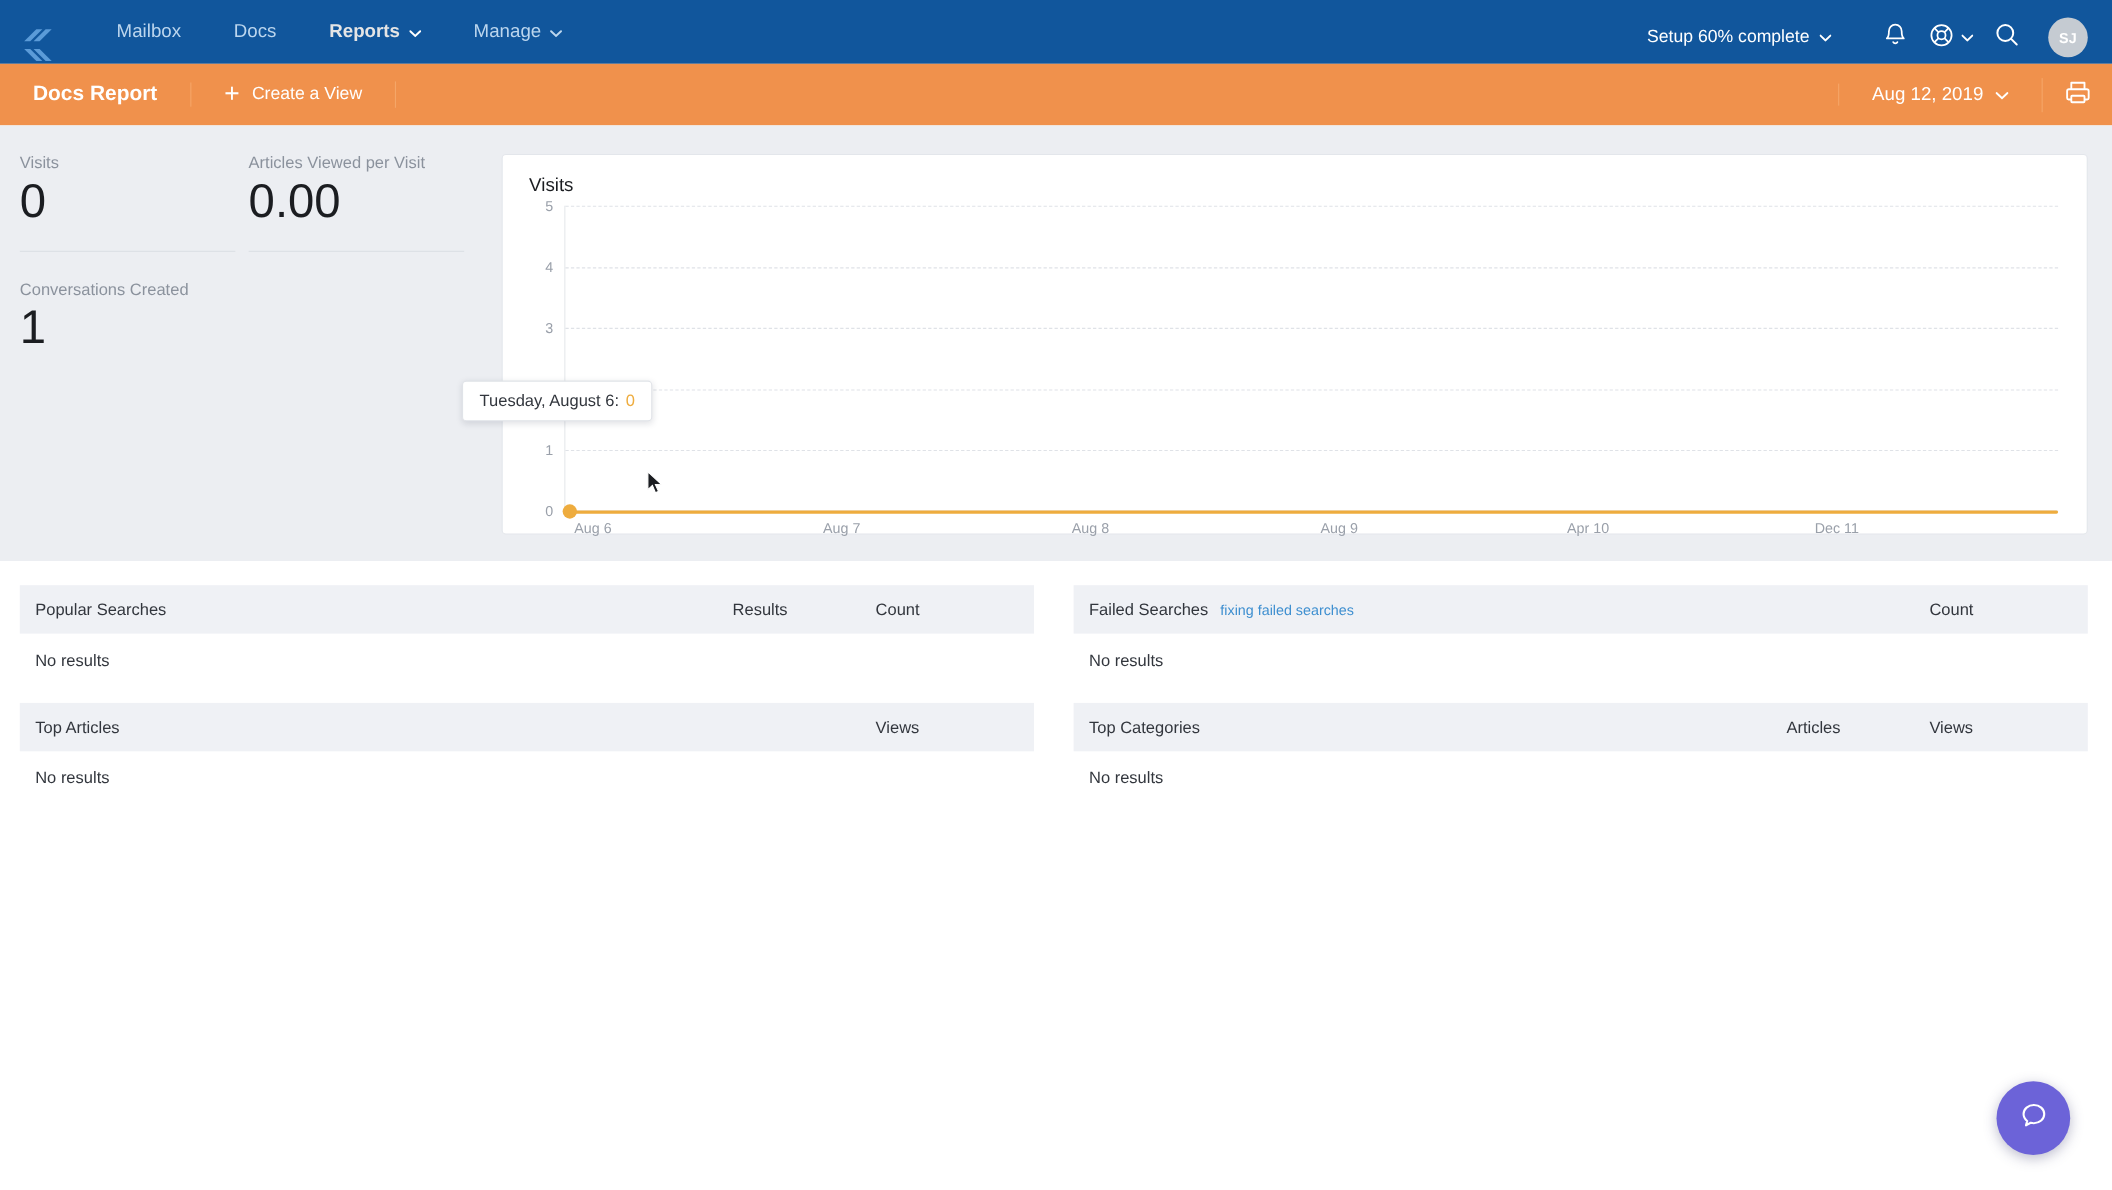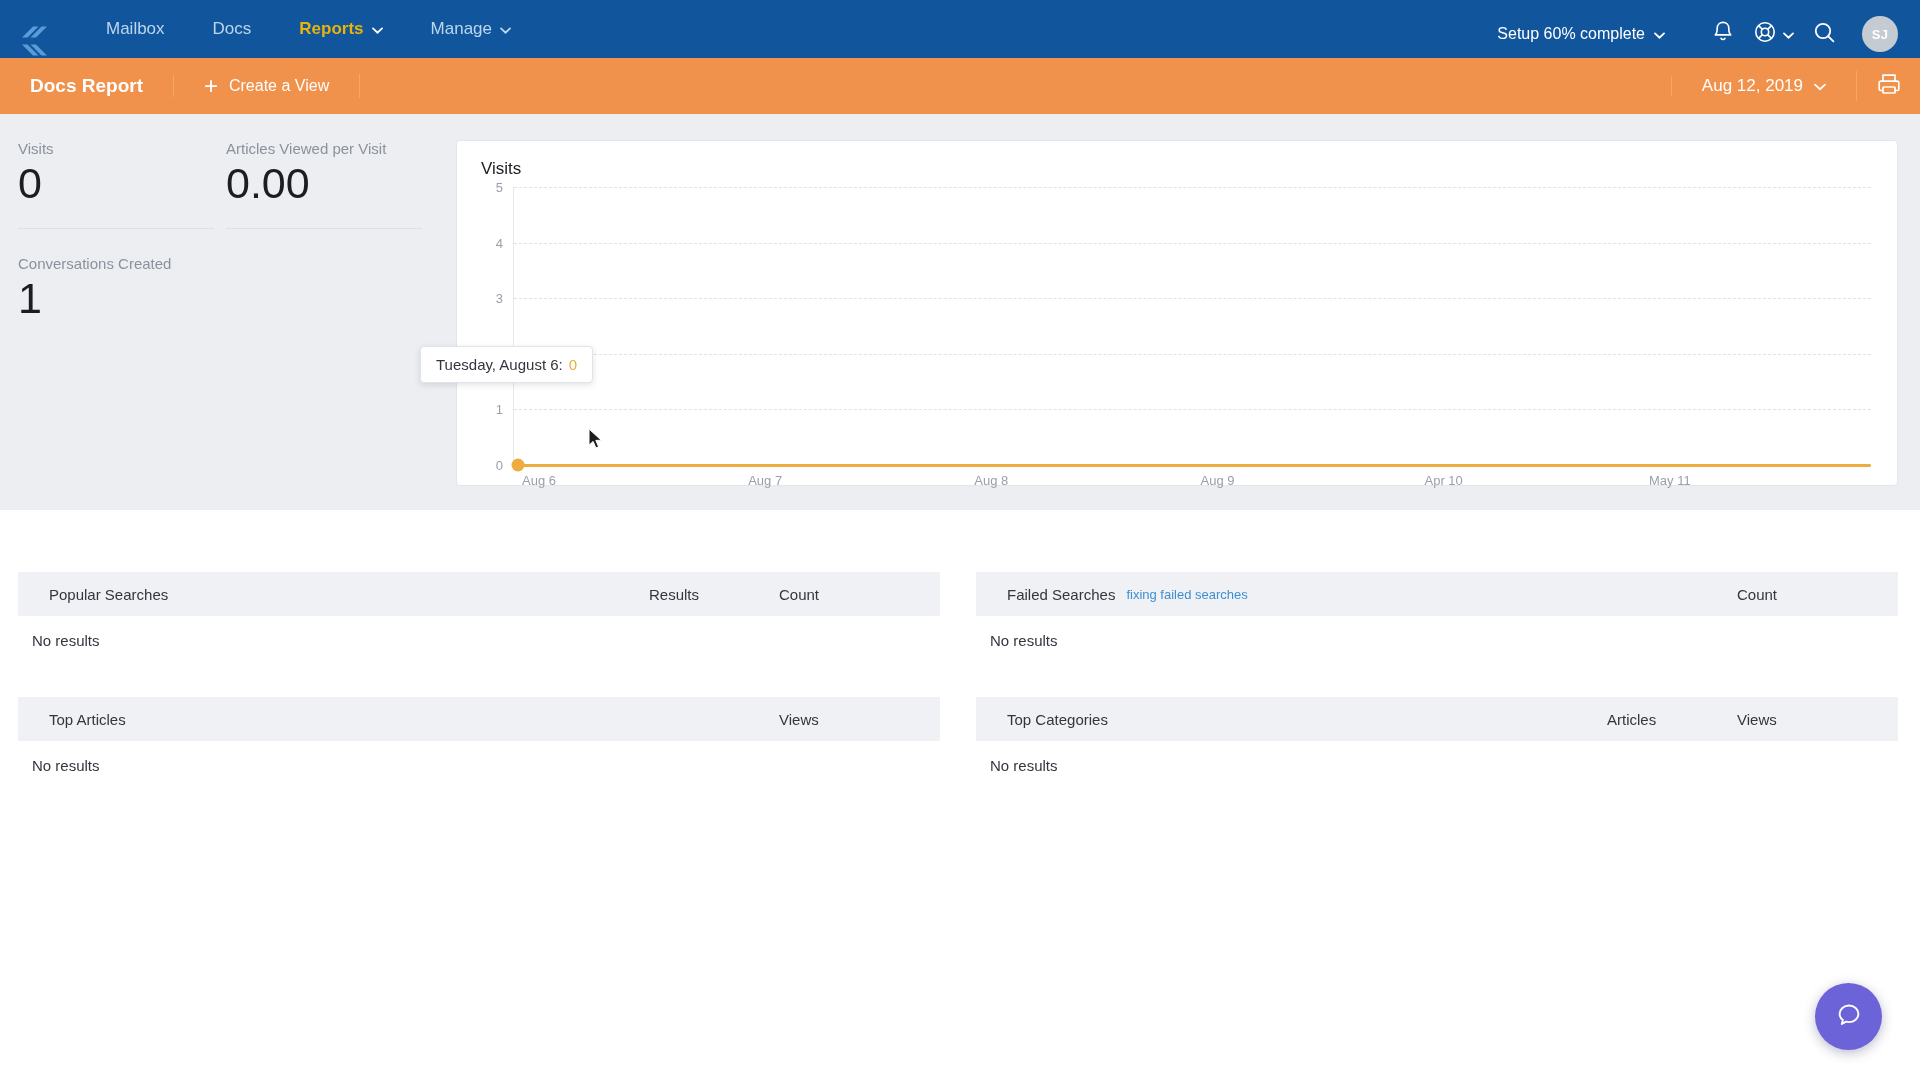--- a/index.html
+++ b/index.html
@@ -26,21 +26,21 @@
     color: #bcd6ee;
     font-size: 17px;
     padding: 0 24px;
     line-height: 58px;
     cursor: pointer;
     display: flex;
     align-items: center;
     gap: 8px;
     white-space: nowrap;
   }
-  .nav-link.active { color: #eab308; font-weight: 600; }
+  .nav-link.active { color: #e5e5e5; font-weight: 600; }
   .nav-right {
     margin-left: auto;
     display: flex;
     align-items: center;
     gap: 0;
   }
   .setup-pill {
     color: #ffffff;
     font-size: 16px;
     display: flex;
@@ -220,24 +220,23 @@
     gap: 36px;
     background: #ffffff;
   }
   .tcol { flex: 1; }
   .tbl { margin-bottom: 22px; }
   .tbl-head {
     background: #eff1f5;
     display: flex;
     align-items: center;
     height: 44px;
-    padding: 0 31px;
+    padding: 0 14px;
     font-size: 15px;
     color: #32363d;
-    margin-top: 40px;
   }
   .tbl-head .h-title { flex: none; }
   .tbl-head .h-link {
     color: #3e8fd0; font-size: 13px; margin-left: 11px; cursor: pointer;
   }
   .tbl-head .h-grow { flex: 1; }
   .tbl-head .h-col {
     width: 130px; text-align: left; flex: none;
   }
   .tbl-body {
@@ -416,21 +415,21 @@
         <div class="ytick" style="top: 278px;">0</div>
         <div class="series-line" style="top: 276.5px; background: rgb(238, 172, 62);"></div>
         <div class="series-dot" style="left: 4px; top: 278px; background: rgb(238, 172, 62);"></div>
       </div>
     <div class="xaxis" id="xaxis">
         <div class="xtick" style="left: 26px;">Aug 6</div>
         <div class="xtick" style="left: 252.167px;">Aug 7</div>
         <div class="xtick" style="left: 478.333px;">Aug 8</div>
         <div class="xtick" style="left: 704.5px;">Aug 9</div>
         <div class="xtick" style="left: 930.667px;">Apr 10</div>
-        <div class="xtick" style="left: 1156.83px;">May 11</div>
+        <div class="xtick" style="left: 1156.83px;">Dec 11</div>
       </div>
   </div>
 
   <div class="tooltip">
     <span>Tuesday, August 6:</span><span class="tval">0</span>
   </div>
 
   <div class="cursor">
     <svg width="17" height="22" viewBox="0 0 17 22">
       <path d="M1 1 L1 17.2 L5.1 13.4 L7.9 19.9 L10.6 18.7 L7.8 12.4 L13.3 12.2 Z" fill="#1b1d21" stroke="#ffffff" stroke-width="1"></path>

